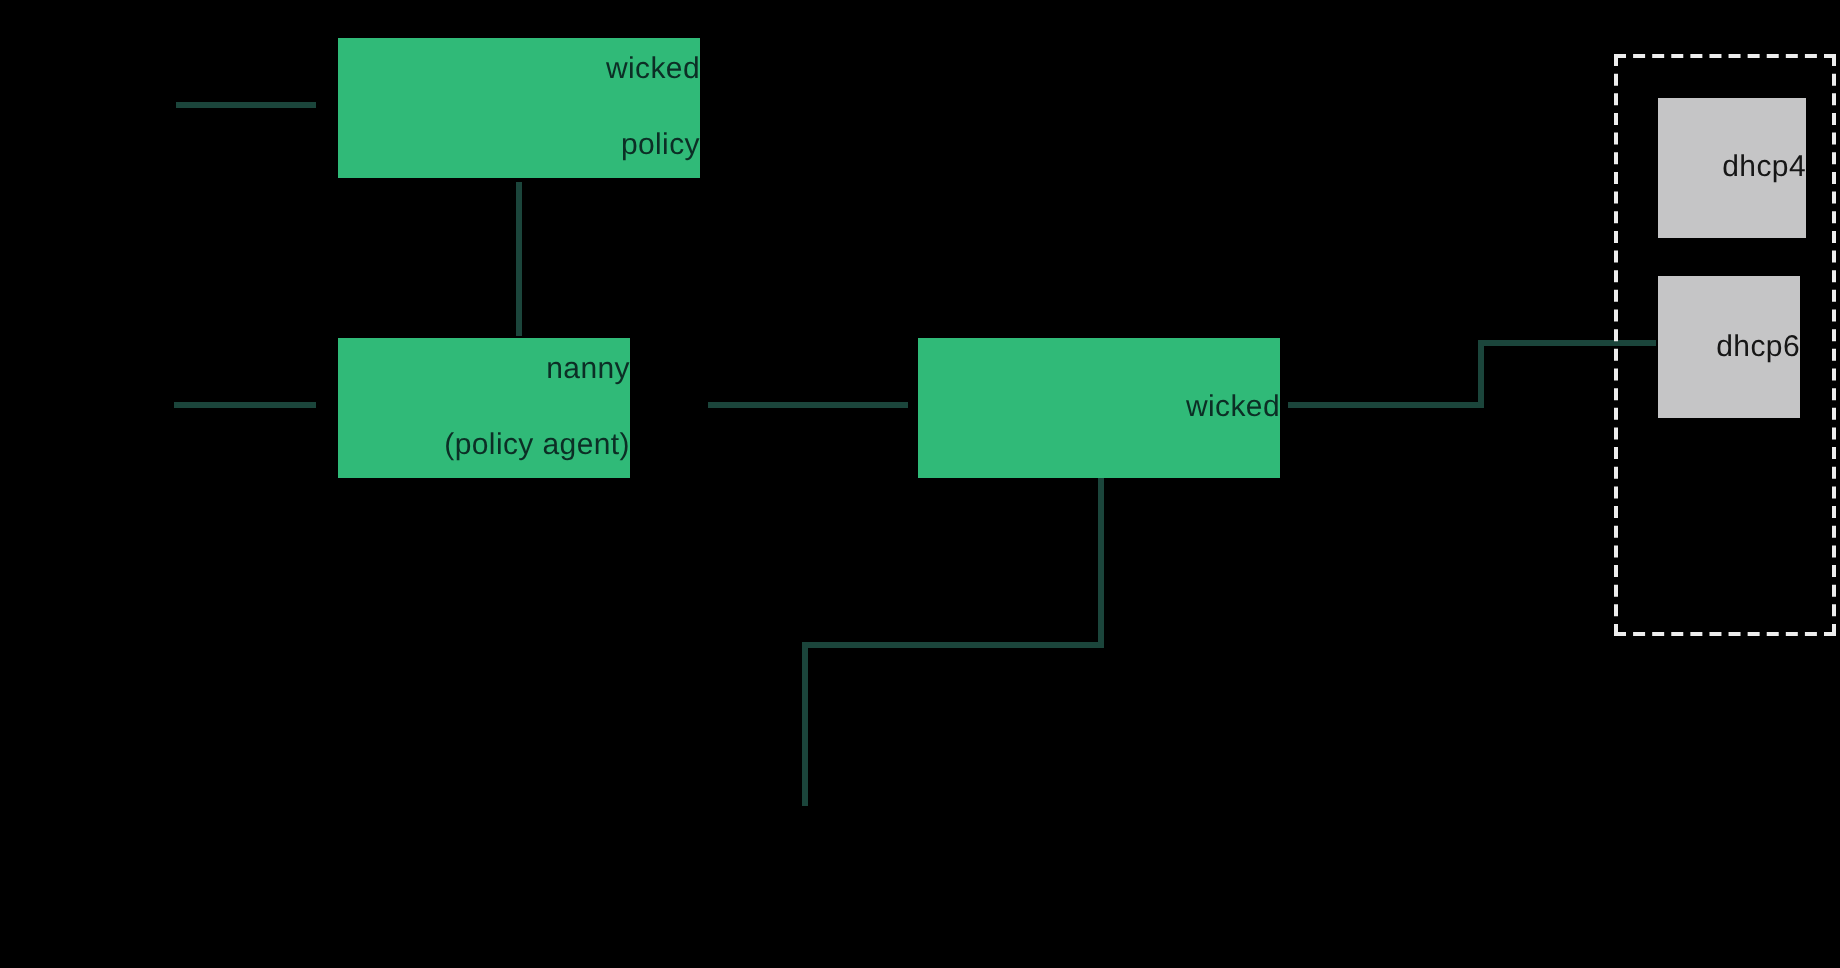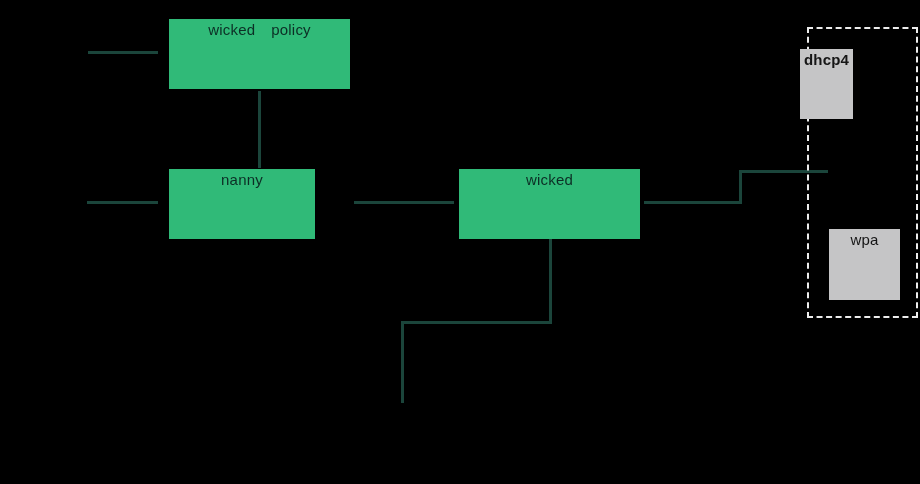--- a/index.html
+++ b/index.html
@@ -8,22 +8,22 @@
       font-family: "Liberation Sans", sans-serif;
       width: 920px; height: 484px;
       position: relative;
       overflow: hidden;
     }
     .diagram { position: absolute; inset: 0; background: #000; }
 
     .node {
       position: absolute;
       display: flex;
-      flex-direction: row;
-      align-items: flex-start;
+      flex-direction: column;
+      align-items: flex-end;
       justify-content: center;
       text-align: center;
       line-height: 1.45;
       font-size: 15px;
       letter-spacing: 0.2px;
       gap: 16px;
     }
     .node.green { background: #30ba78; color: #0c2e25; }
     .node.gray  { background: #c5c5c6; color: #161616; }
 
@@ -31,21 +31,21 @@
     .nanny          { left: 169px; top: 169px; width: 146px; height: 70px; }
     .wicked-master  { left: 459px; top: 169px; width: 181px; height: 70px; }
     .kernel         { left: 169px; top: 403px; width: 471px; height: 78px; }
 
     .supplicant-group {
       position: absolute;
       left: 807px; top: 27px;
       width: 111px; height: 291px;
       border: 2px dashed #ededed;
     }
-    .dhcp4 { left: 800px; top: 49px;  width: 53px; height: 70px; font-weight: bold; }
+    .dhcp4 { left: 829px; top: 49px;  width: 74px; height: 70px; }
     .dhcp6 { left: 829px; top: 138px; width: 71px; height: 71px; }
     .wpa   { left: 829px; top: 229px; width: 71px; height: 71px; }
 
     .connector { position: absolute; background: #1b453b; }
     .c-client-left   { left: 88px;  top: 51px;  width: 70px;  height: 3px; }
     .c-client-nanny  { left: 258px; top: 91px;  width: 3px;   height: 77px; }
     .c-nanny-left    { left: 87px;  top: 201px; width: 71px;  height: 3px; }
     .c-nanny-master  { left: 354px; top: 201px; width: 100px; height: 3px; }
     .c-master-right  { left: 644px; top: 201px; width: 98px;  height: 3px; }
     .c-elbow-up      { left: 739px; top: 170px; width: 3px;   height: 34px; }
@@ -72,29 +72,30 @@
 
   <div class="supplicant-group"></div>
 
   <div class="node green wicked-client">
     <span>wicked</span>
     <span>policy</span>
   </div>
 
   <div class="node green nanny">
     <span>nanny</span>
+    <span>(policy agent)</span>
   </div>
 
   <div class="node green wicked-master">
     <span>wicked</span>
   </div>
 
   <div class="node gray dhcp4">
     <span>dhcp4</span>
   </div>
 
+  <div class="node gray dhcp6">
+    <span>dhcp6</span>
+  </div>
 
-  <div class="node gray wpa">
-    <span>wpa</span>
-  </div>
 
 
 </div>
 
 </body></html>

